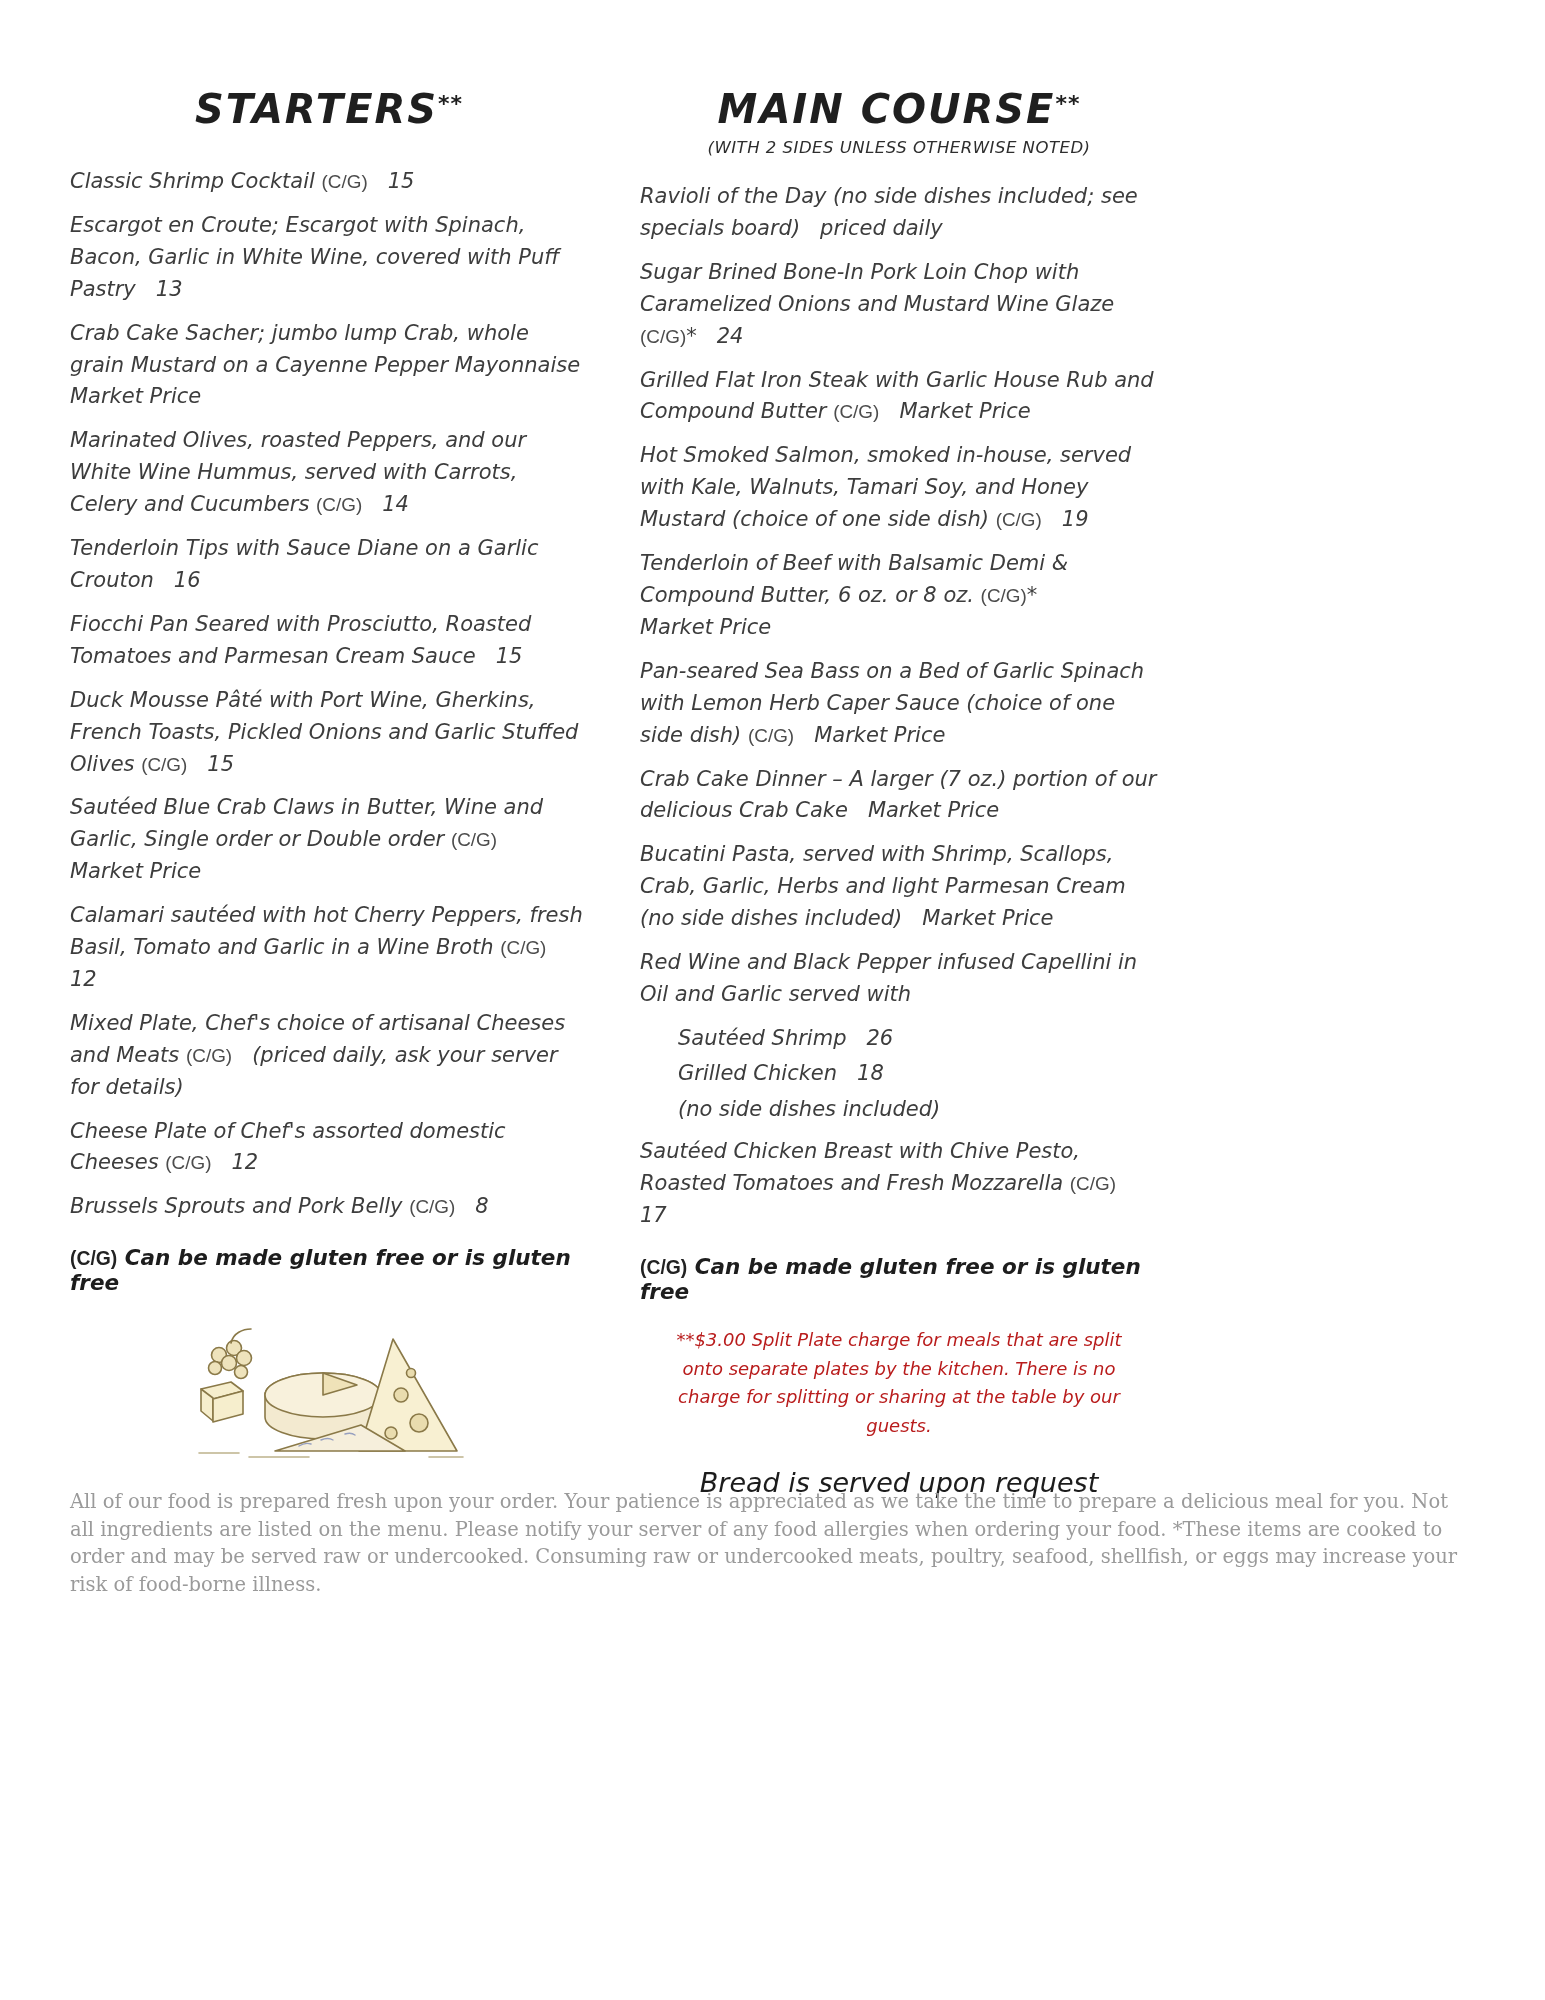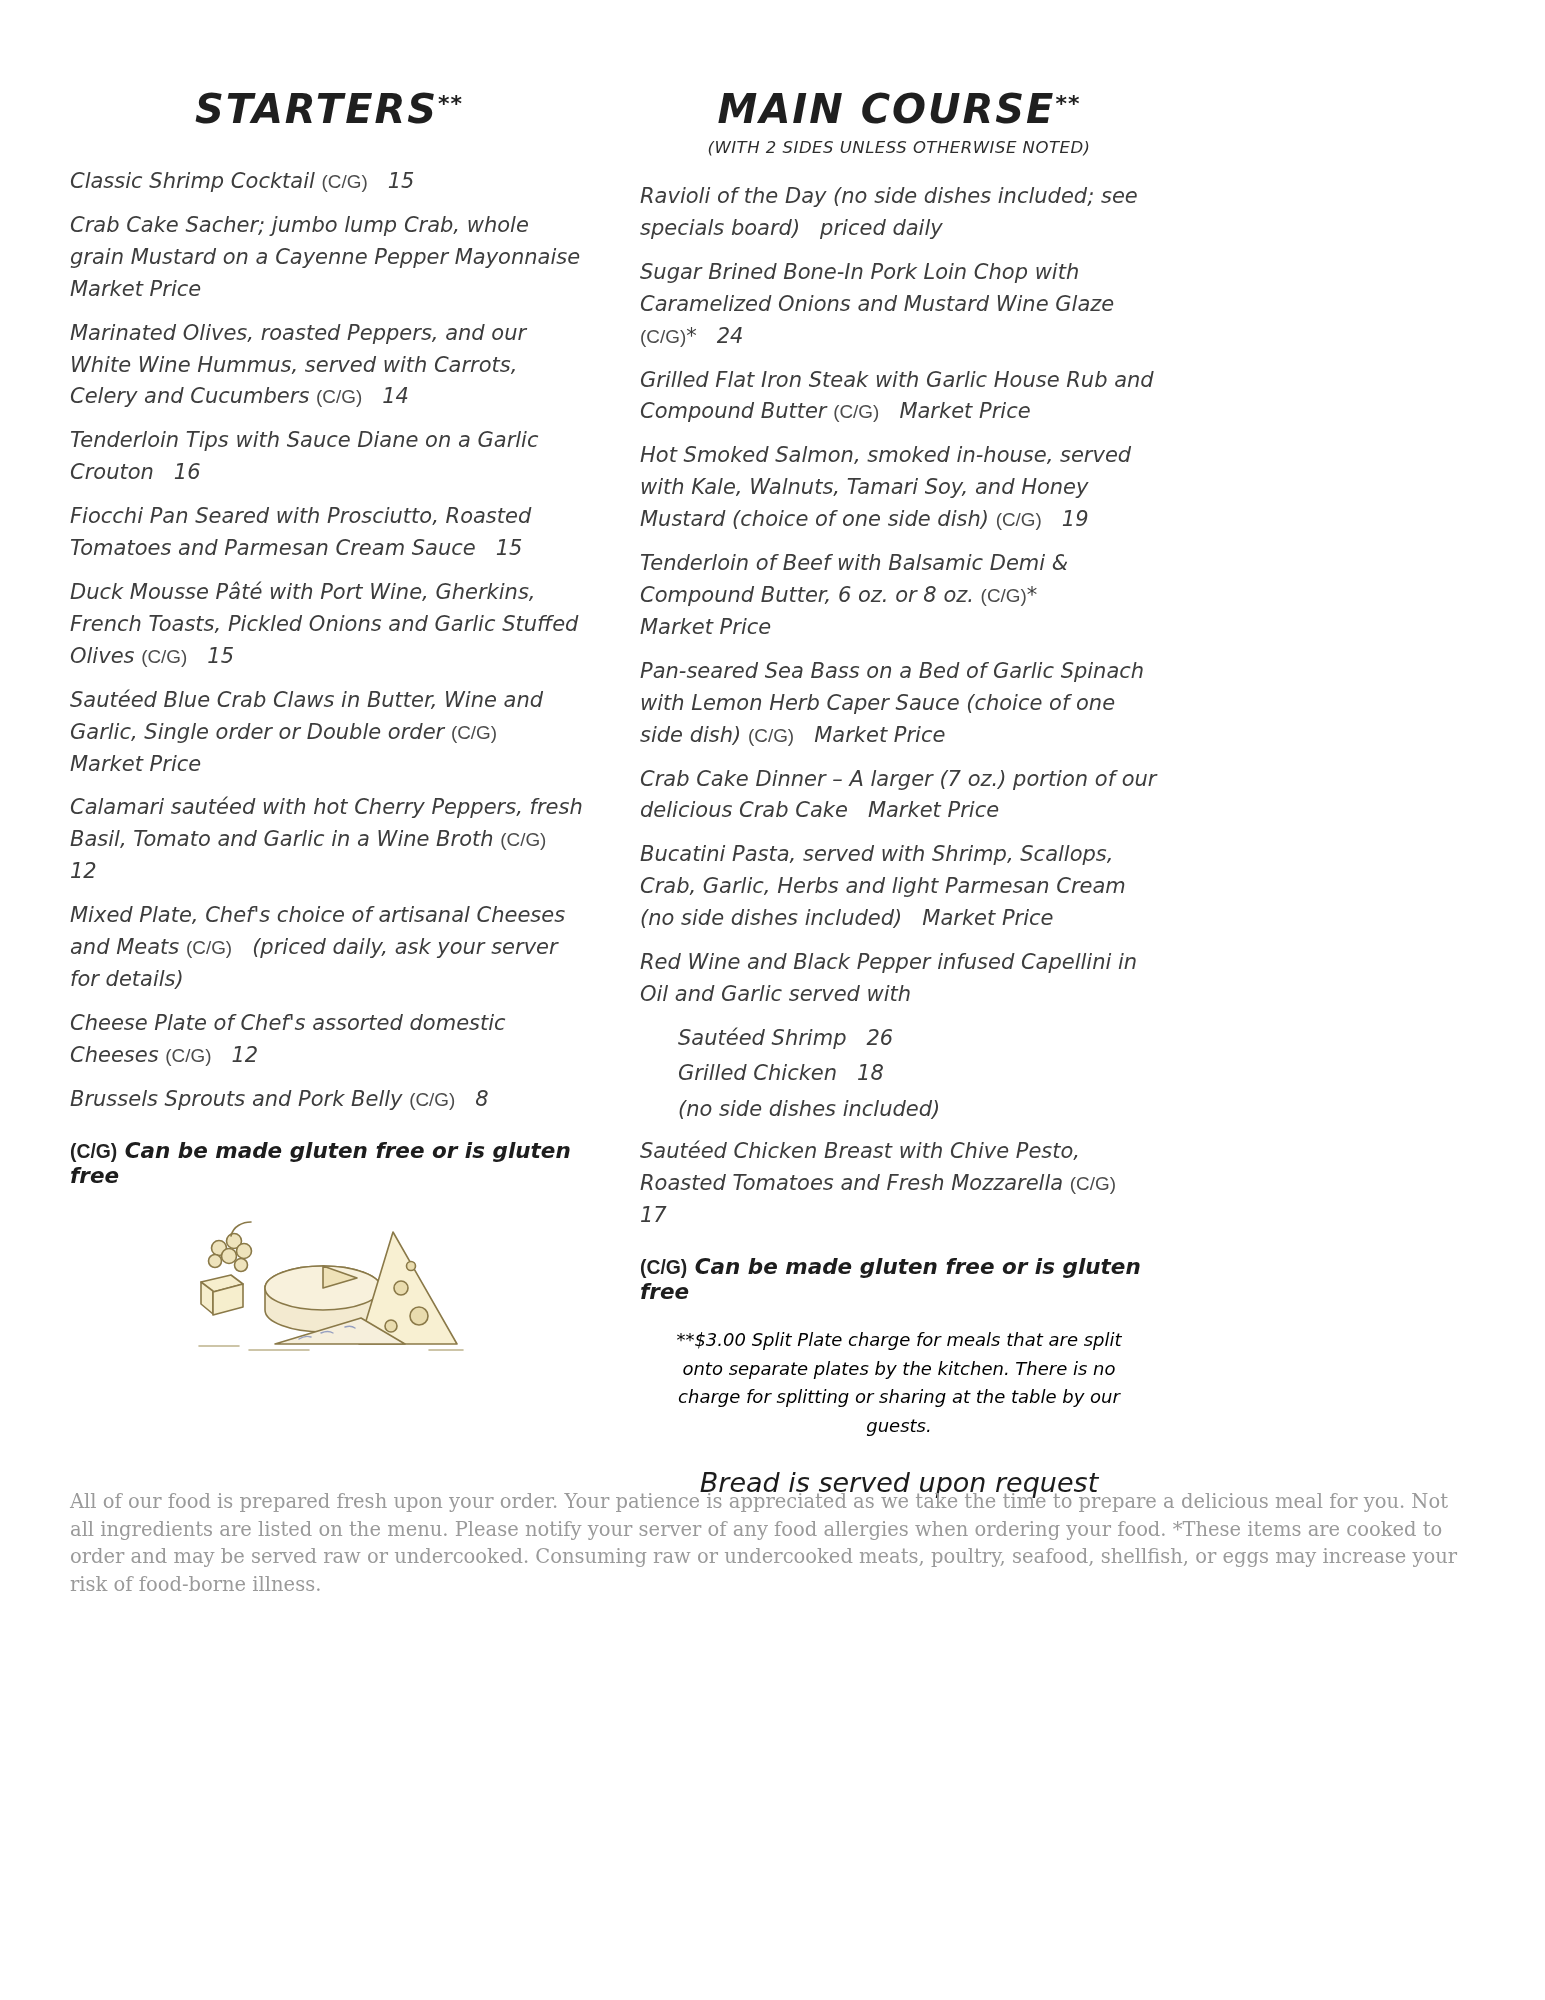--- a/index.html
+++ b/index.html
@@ -76,21 +76,21 @@
   }
   .gluten-note .cg { font-weight: bold; color: #222; }
 
   .split-note {
     margin: 22px auto 0 auto;
     width: 470px;
     text-align: center;
     font-size: 18px;
     font-style: italic;
     line-height: 1.6;
-    color: #000000;
+    color: #b91c1c;
   }
 
   .bread-note {
     margin: 26px 0 0 0;
     text-align: center;
     font-size: 27px;
     font-style: italic;
     font-weight: normal;
     color: #1c1c1c;
   }
@@ -114,20 +114,21 @@
 </head>
 <body>
 
 <div class="page">
 
   <section class="col col-left">
     <h1 class="menu-title"><span>STARTERS</span><span class="title-mark">**</span></h1>
 
     <div id="starters-items">
         <p class="menu-item">Classic Shrimp Cocktail <span class="cg">(C/G)</span>   15</p>
+        <p class="menu-item">Escargot en Croute; Escargot with Spinach, Bacon, Garlic in White Wine, covered with Puff Pastry   13</p>
         <p class="menu-item">Crab Cake Sacher; jumbo lump Crab, whole grain Mustard on a Cayenne Pepper Mayonnaise
 Market Price</p>
         <p class="menu-item">Marinated Olives, roasted Peppers, and our White Wine Hummus, served with Carrots, Celery and Cucumbers <span class="cg">(C/G)</span>   14</p>
         <p class="menu-item">Tenderloin Tips with Sauce Diane on a Garlic Crouton   16</p>
         <p class="menu-item">Fiocchi Pan Seared with Prosciutto, Roasted Tomatoes and Parmesan Cream Sauce   15</p>
         <p class="menu-item">Duck Mousse Pâté with Port Wine, Gherkins, French Toasts, Pickled Onions and Garlic Stuffed Olives <span class="cg">(C/G)</span>   15</p>
         <p class="menu-item">Sautéed Blue Crab Claws in Butter, Wine and Garlic, Single order or Double order <span class="cg">(C/G)</span>
 Market Price</p>
         <p class="menu-item">Calamari sautéed with hot Cherry Peppers, fresh Basil, Tomato and Garlic in a Wine Broth <span class="cg">(C/G)</span>
 12</p>

